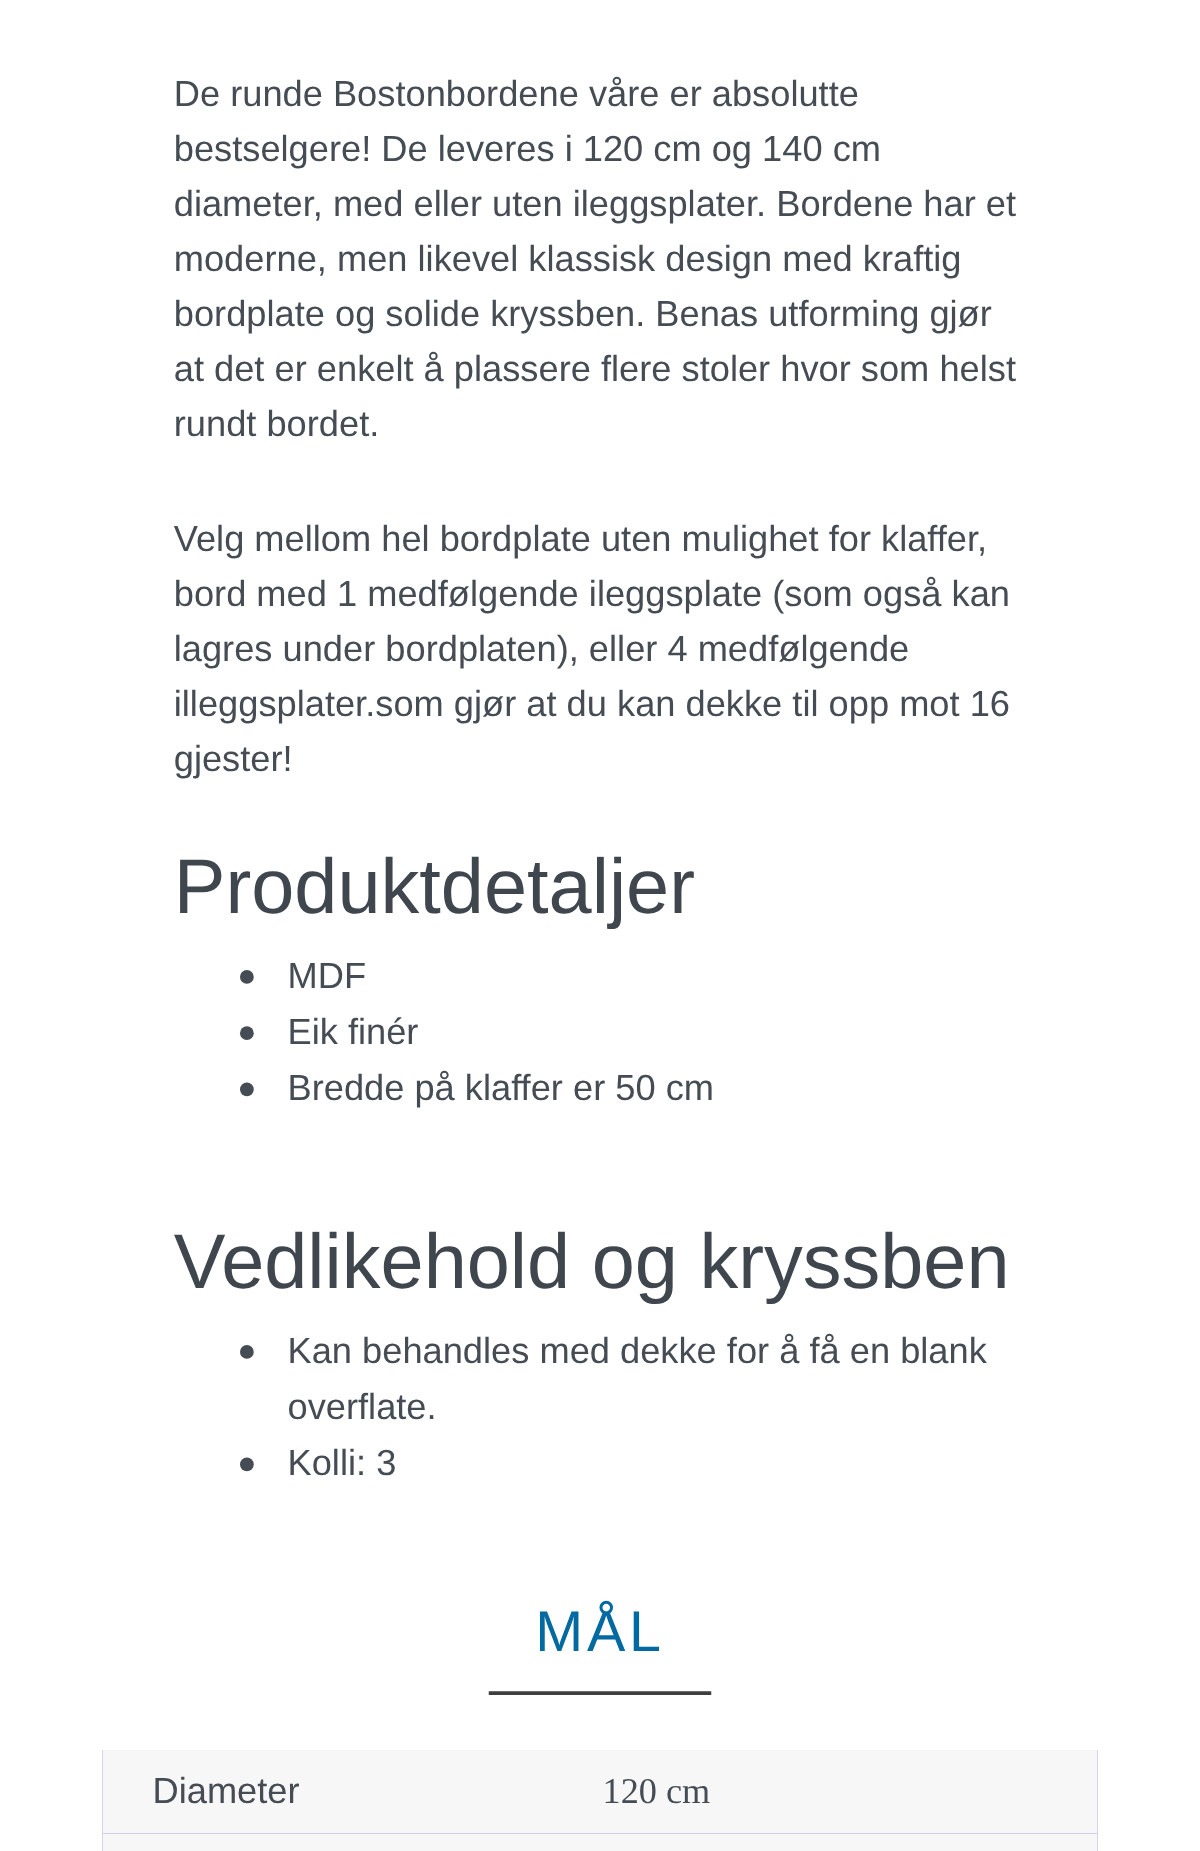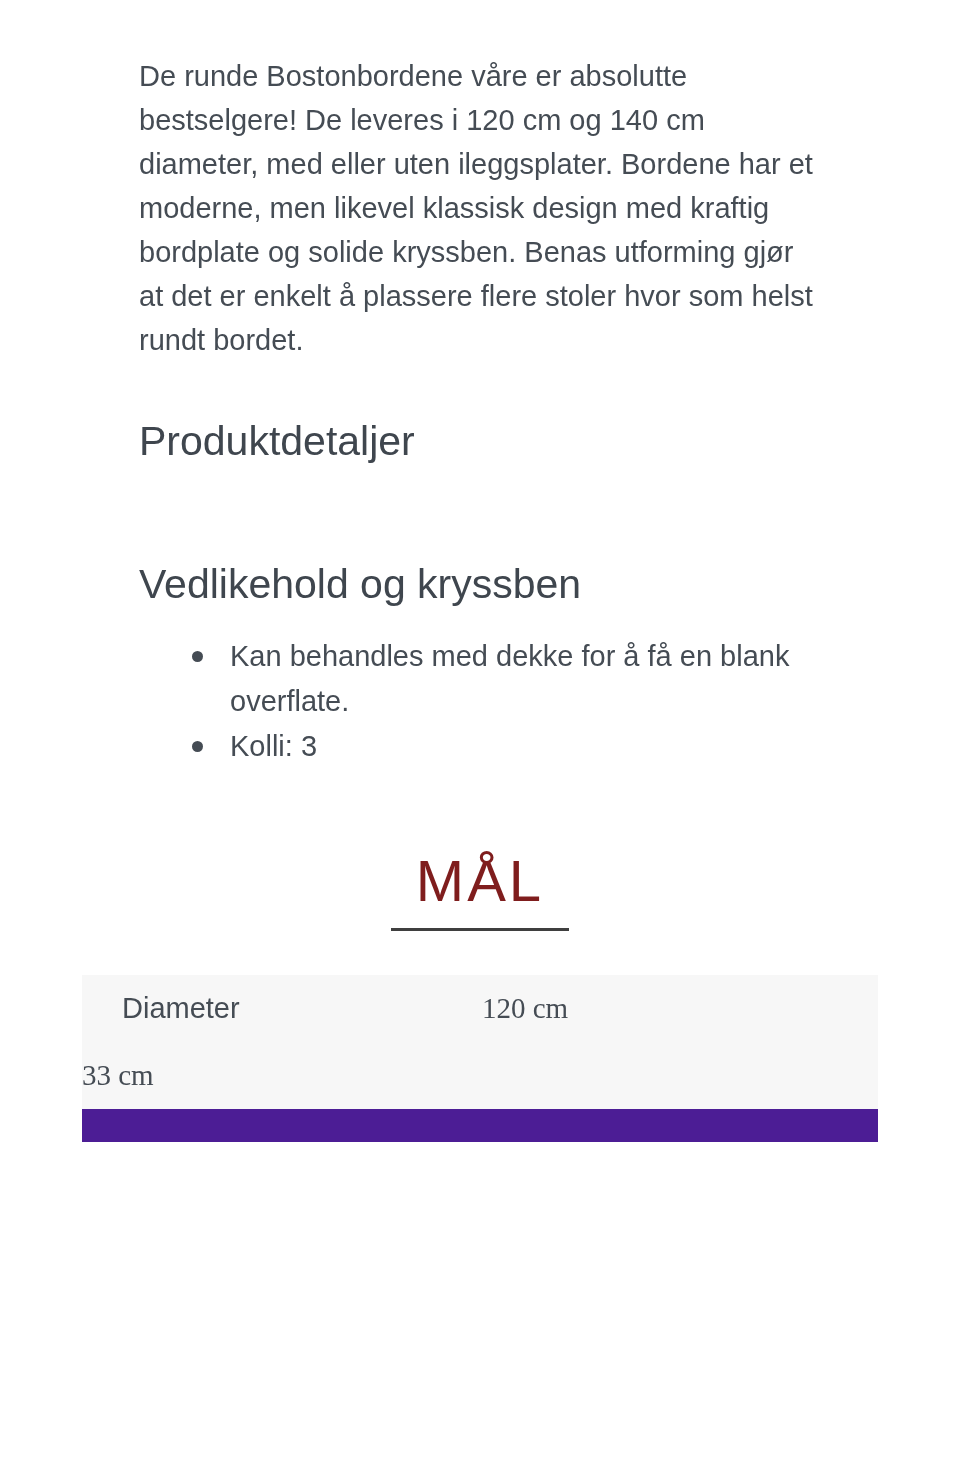--- a/index.html
+++ b/index.html
@@ -25,21 +25,21 @@
     font-size: 29px;
     line-height: 44px;
     color: #454c54;
   }
   .para.second {
     margin-top: 48px;
   }
   .section-heading {
     margin: 0;
     padding: 0 0 0 57px;
-    font-size: 41px;
+    font-size: 62px;
     line-height: 55px;
     font-weight: 400;
     color: #3f464e;
   }
   .section-heading.first {
     margin-top: 52px;
   }
   .section-heading.second {
     margin-top: 88px;
   }
@@ -63,25 +63,25 @@
     height: 11px;
     border-radius: 50%;
     background: #454c54;
   }
   .dims-heading-wrap {
     margin-top: 78px;
     text-align: center;
   }
   .dims-heading {
     margin: 0;
-    font-size: 58px;
+    font-size: 46px;
     line-height: 67px;
     font-weight: 300;
     letter-spacing: 3px;
-    color: #7f1d1d;
+    color: #0369a1;
   }
   .dims-underline {
     width: 178px;
     height: 3px;
     background: #3f3f3f;
     margin: 14px auto 0 auto;
   }
   .dims-table {
     margin-top: 44px;
     background: #4c1d95;
@@ -113,23 +113,29 @@
     background: #111111;
   }
 </style>
 </head>
 <body>
 
 <div class="page">
 
   <p class="para">De runde Bostonbordene våre er absolutte bestselgere! De leveres i 120 cm og 140 cm diameter, med eller uten ileggsplater. Bordene har et moderne, men likevel klassisk design med kraftig bordplate og solide kryssben. Benas utforming gjør at det er enkelt å plassere flere stoler hvor som helst rundt bordet.</p>
 
+  <p class="para second">Velg mellom hel bordplate uten mulighet for klaffer, bord med 1 medfølgende ileggsplate (som også kan lagres under bordplaten), eller 4 medfølgende illeggsplater.som gjør at du kan dekke til opp mot 16 gjester!</p>
 
   <h2 class="section-heading first">Produktdetaljer</h2>
 
+  <ul class="bullet-list">
+    <li>MDF</li>
+    <li>Eik finér</li>
+    <li>Bredde på klaffer er 50 cm</li>
+  </ul>
 
   <h2 class="section-heading second">Vedlikehold og kryssben</h2>
 
   <ul class="bullet-list">
     <li>Kan behandles med dekke for å få en blank overflate.</li>
     <li>Kolli: 3</li>
   </ul>
 
   <div class="dims-heading-wrap">
     <h2 class="dims-heading">MÅL</h2>

